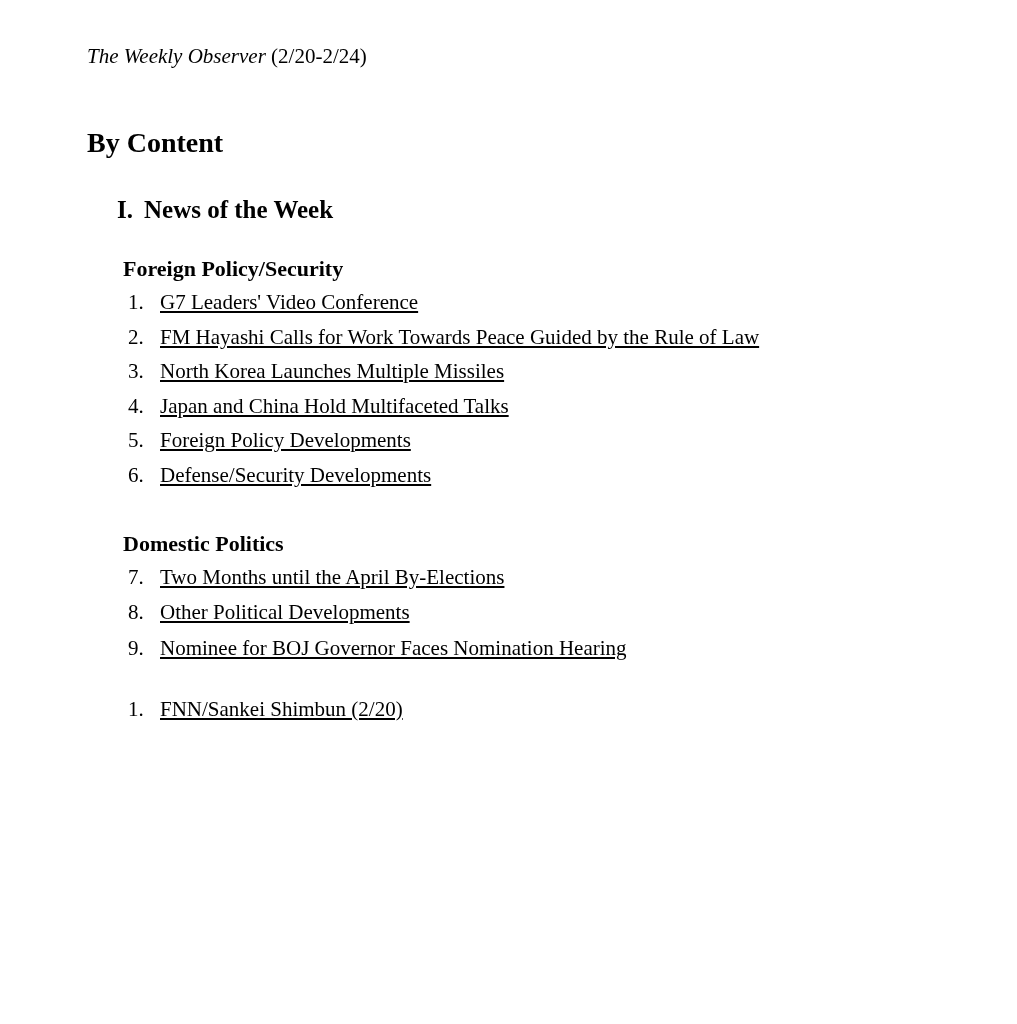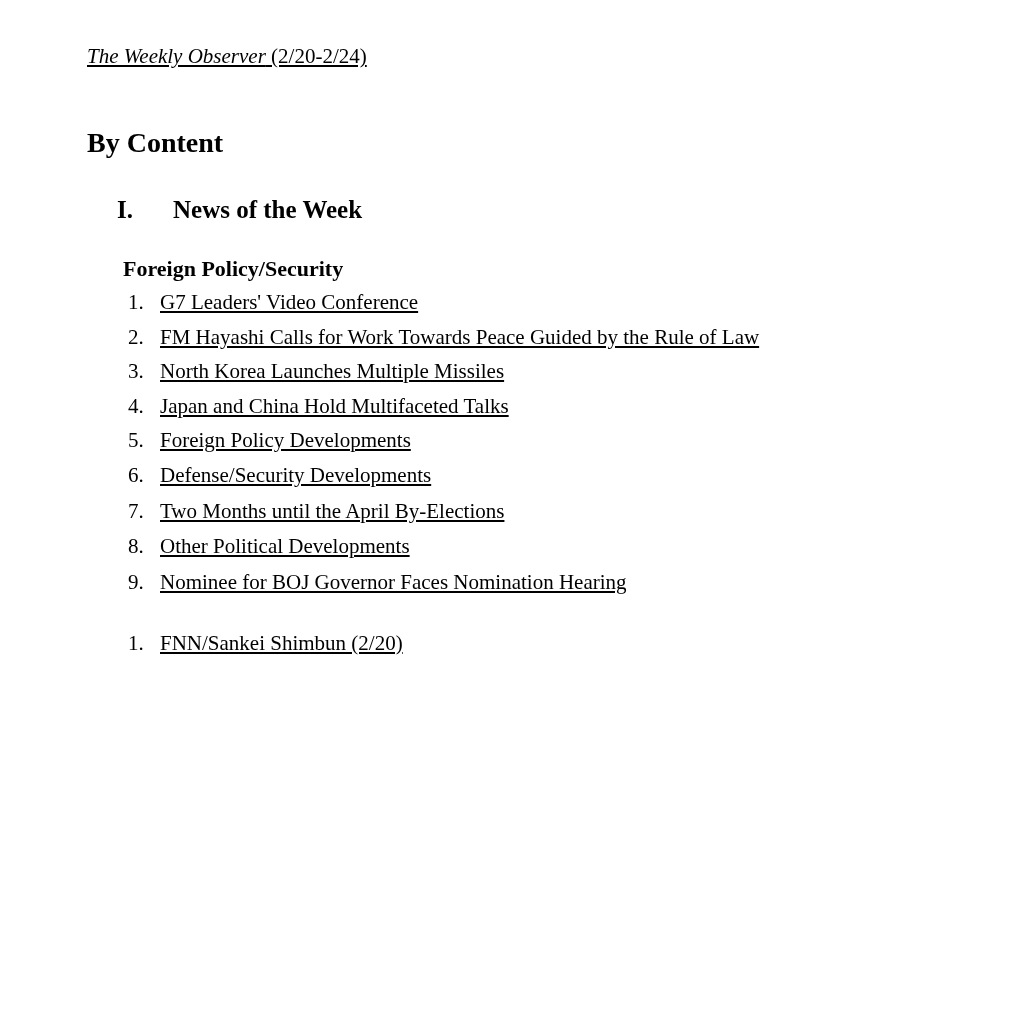--- a/index.html
+++ b/index.html
@@ -15,21 +15,20 @@
     color: #000000;
     box-sizing: border-box;
   }
   .page {
     padding: 42px 50px 0 87px;
   }
   .doc-title {
     font-size: 21px;
     line-height: 28px;
     font-weight: normal;
-    text-decoration: underline;
   }
   .doc-title .italic {
     font-style: italic;
   }
   .toc-heading {
     font-size: 28px;
     font-weight: bold;
     margin-top: 56px;
     line-height: 34px;
   }
@@ -39,21 +38,21 @@
     font-weight: bold;
     line-height: 31px;
     margin-top: 34px;
   }
   .section-heading .numeral {
     width: 46px;
     text-align: right;
     flex: 0 0 auto;
   }
   .section-heading .section-title {
-    margin-left: 40px;
+    margin-left: 11px;
   }
   .subsection-heading {
     font-size: 22px;
     font-weight: bold;
     line-height: 28px;
     margin-top: 30px;
     margin-left: 36px;
   }
   .toc-list {
     margin: 2px 0 0 0;
@@ -119,20 +118,21 @@
     <li class="toc-item">
       <span class="num">5.</span>
       <span class="txt">Foreign Policy Developments</span>
     </li>
     <li class="toc-item">
       <span class="num">6.</span>
       <span class="txt">Defense/Security Developments</span>
     </li>
   </ul>
 
+  <div class="subsection-heading gap-section">Domestic Politics</div>
   <ul class="toc-list">
     <li class="toc-item">
       <span class="num">7.</span>
       <span class="txt">Two Months until the April By-Elections</span>
     </li>
     <li class="toc-item">
       <span class="num">8.</span>
       <span class="txt">Other Political Developments</span>
     </li>
   </ul>

